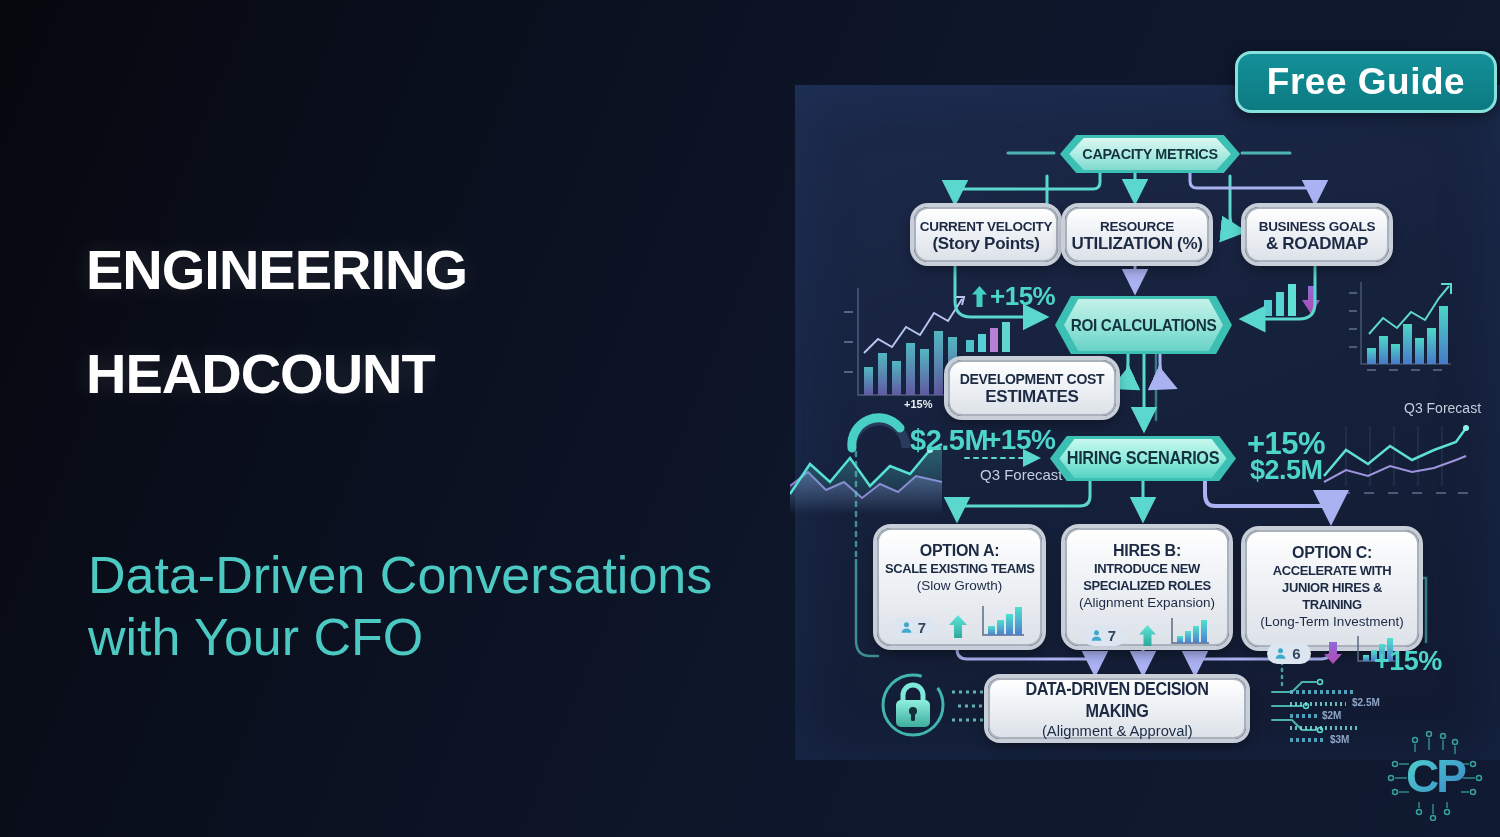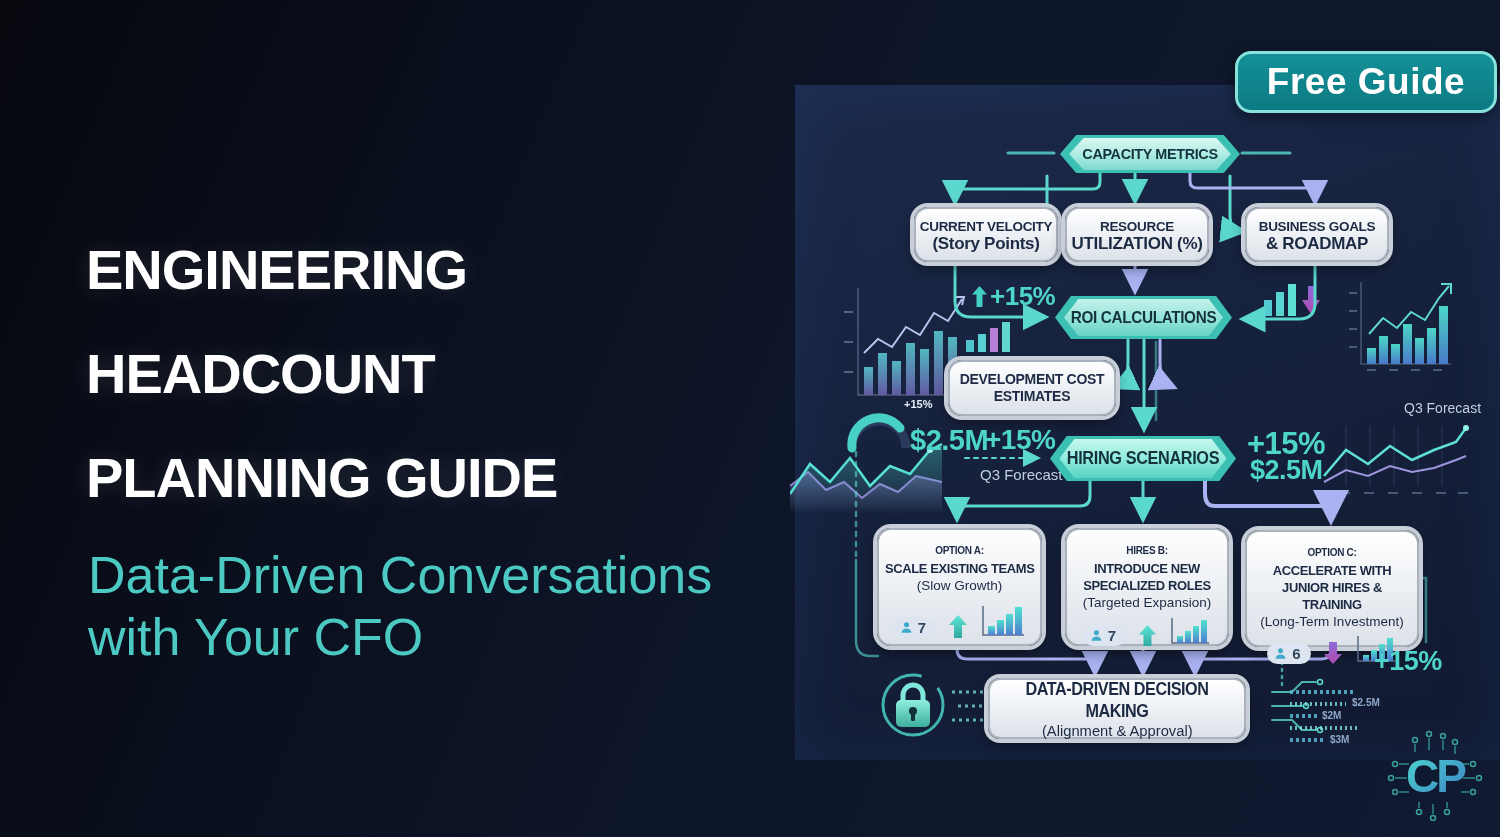--- a/index.html
+++ b/index.html
@@ -23,21 +23,21 @@
          box-shadow:inset 0 0 60px rgba(40,70,130,.25);}
   
   .wbox{background:linear-gradient(180deg,#ffffff 0%,#eef1f5 45%,#dde2e9 100%);
         border:2px solid #aab2bd;border-radius:14px;
         box-shadow:0 0 0 4px #c9cfd9,0 6px 14px rgba(0,0,0,.45);
         display:flex;flex-direction:column;align-items:center;justify-content:center;
         color:#1c2a44;text-align:center;}
   .wbox .l1{font-weight:700;font-size:13.5px;letter-spacing:-.3px;line-height:17px;}
   .wbox .l2{font-weight:700;font-size:17px;letter-spacing:-.3px;line-height:17px;}
   .opt{justify-content:flex-start;padding-top:12px;}
-  .opt .t{font-weight:700;font-size:10px;line-height:18px;letter-spacing:-.3px;}
+  .opt .t{font-weight:700;font-size:16px;line-height:18px;letter-spacing:-.3px;}
   .opt .b{font-weight:700;font-size:13.5px;line-height:17px;letter-spacing:-.4px;transform:scaleX(.96);}
   .opt .s{font-weight:500;font-size:13.5px;line-height:18px;}
   .opt-row{display:flex;align-items:flex-end;justify-content:center;gap:13px;margin-top:9px;}
   .chip{display:flex;align-items:center;gap:5px;background:#dde6f0;border-radius:11px;
         padding:2px 10px 2px 7px;font-weight:700;font-size:15px;color:#33465e;}
   
   .hex{clip-path:polygon(0% 50%,9% 0%,91% 0%,100% 50%,91% 100%,9% 100%);
        background:#3cc0b4;filter:drop-shadow(0 0 12px rgba(90,225,210,.45));}
   .hex-in{position:absolute;inset:3px;clip-path:polygon(0% 50%,9% 0%,91% 0%,100% 50%,91% 100%,9% 100%);
           display:flex;align-items:center;justify-content:center;
@@ -259,27 +259,27 @@
     <div class="l2">&amp; ROADMAP</div>
   </div>
 
   <div class="abs" style="left:972px;top:281px;display:flex;align-items:center;gap:3px">
     <svg width="15" height="21">
       <path d="M7.5,0 L15,8.5 H10.5 V21 H4.5 V8.5 H0 z" fill="#42cfc3"></path>
     </svg>
     <span class="teal ann-big" style="font-size:26px">+15%</span>
   </div>
 
-  <div class="abs hex hex-b" style="left:1055px;top:296px;width:177px;height:43px">
+  <div class="abs hex hex-b" style="left:1055px;top:296px;width:177px;height:58px">
     <div class="hex-in condense" style="font-size:16.5px">ROI CALCULATIONS</div>
   </div>
 
   <div class="abs wbox" style="left:948px;top:360px;width:164px;height:52px">
     <div class="l1" style="font-size:14px">DEVELOPMENT COST</div>
-    <div class="l1" style="font-size:14px">ESTIMATES</div>
+    <div class="l1" style="font-size:17px">ESTIMATES</div>
   </div>
 
   <div class="abs teal ann-big" style="left:910px;top:424px;font-size:29px">$2.5M</div>
   <div class="abs teal ann-big" style="left:985px;top:424px;font-size:28px">+15%</div>
   <div class="abs note" style="left:980px;top:466px;font-size:15px">Q3 Forecast</div>
 
   <div class="abs hex hex-c" style="left:1050px;top:436px;width:186px;height:45px">
     <div class="hex-in condense" style="font-size:17.5px">HIRING SCENARIOS</div>
   </div>
 
@@ -308,21 +308,21 @@
         <rect x="17" y="16" width="7" height="15" fill="url(#gBar)"></rect>
         <rect x="26" y="10" width="7" height="21" fill="url(#gBar)"></rect>
         <rect x="35" y="3" width="7" height="28" fill="url(#gBar)"></rect>
       </svg>
     </div>
   </div>
 
   <div class="abs wbox opt" style="left:1065px;top:528px;width:160px;height:102px">
     <div class="t">HIRES B:</div>
     <div class="b" style="width:150px">INTRODUCE NEW SPECIALIZED ROLES</div>
-    <div class="s">(Targeted Expansion)</div>
+    <div class="s">(Alignment Expansion)</div>
     <div class="opt-row" style="margin-top:4px">
       <span class="chip">
         <svg width="13" height="13" viewBox="0 0 16 16">
           <circle cx="8" cy="4.6" r="3.1" fill="#3fa9c9"></circle>
             <path d="M2,14.5 a6,5.2 0 0 1 12,0 z" fill="#3fa9c9"></path>
         </svg>
         <span>7</span>
       </span>
       <svg width="17" height="21">
         <path d="M8.5,0 L17,9.5 H12.5 V21 H4.5 V9.5 H0 z" fill="url(#gUp)"></path>
@@ -407,21 +407,20 @@
         <circle cx="34" cy="86" r="2.5"></circle>
         <circle cx="48" cy="92" r="2.5"></circle>
       <circle cx="62" cy="86" r="2.5"></circle>
     </g>
     <text x="50" y="66" text-anchor="middle" font-family="Liberation Sans, sans-serif" font-size="46" font-weight="700" letter-spacing="-3" fill="url(#gLogo)">CP</text>
   </svg>
 
   <div class="abs hero-title">
     <div>ENGINEERING</div>
     <div>HEADCOUNT</div>
-    <div>PLANNING GUIDE</div>
   </div>
   <div class="abs hero-sub">
     <div>Data-Driven Conversations</div>
     <div>with Your CFO</div>
   </div>
 
   <div class="abs badge">
     <span>Free Guide</span>
   </div>
 

